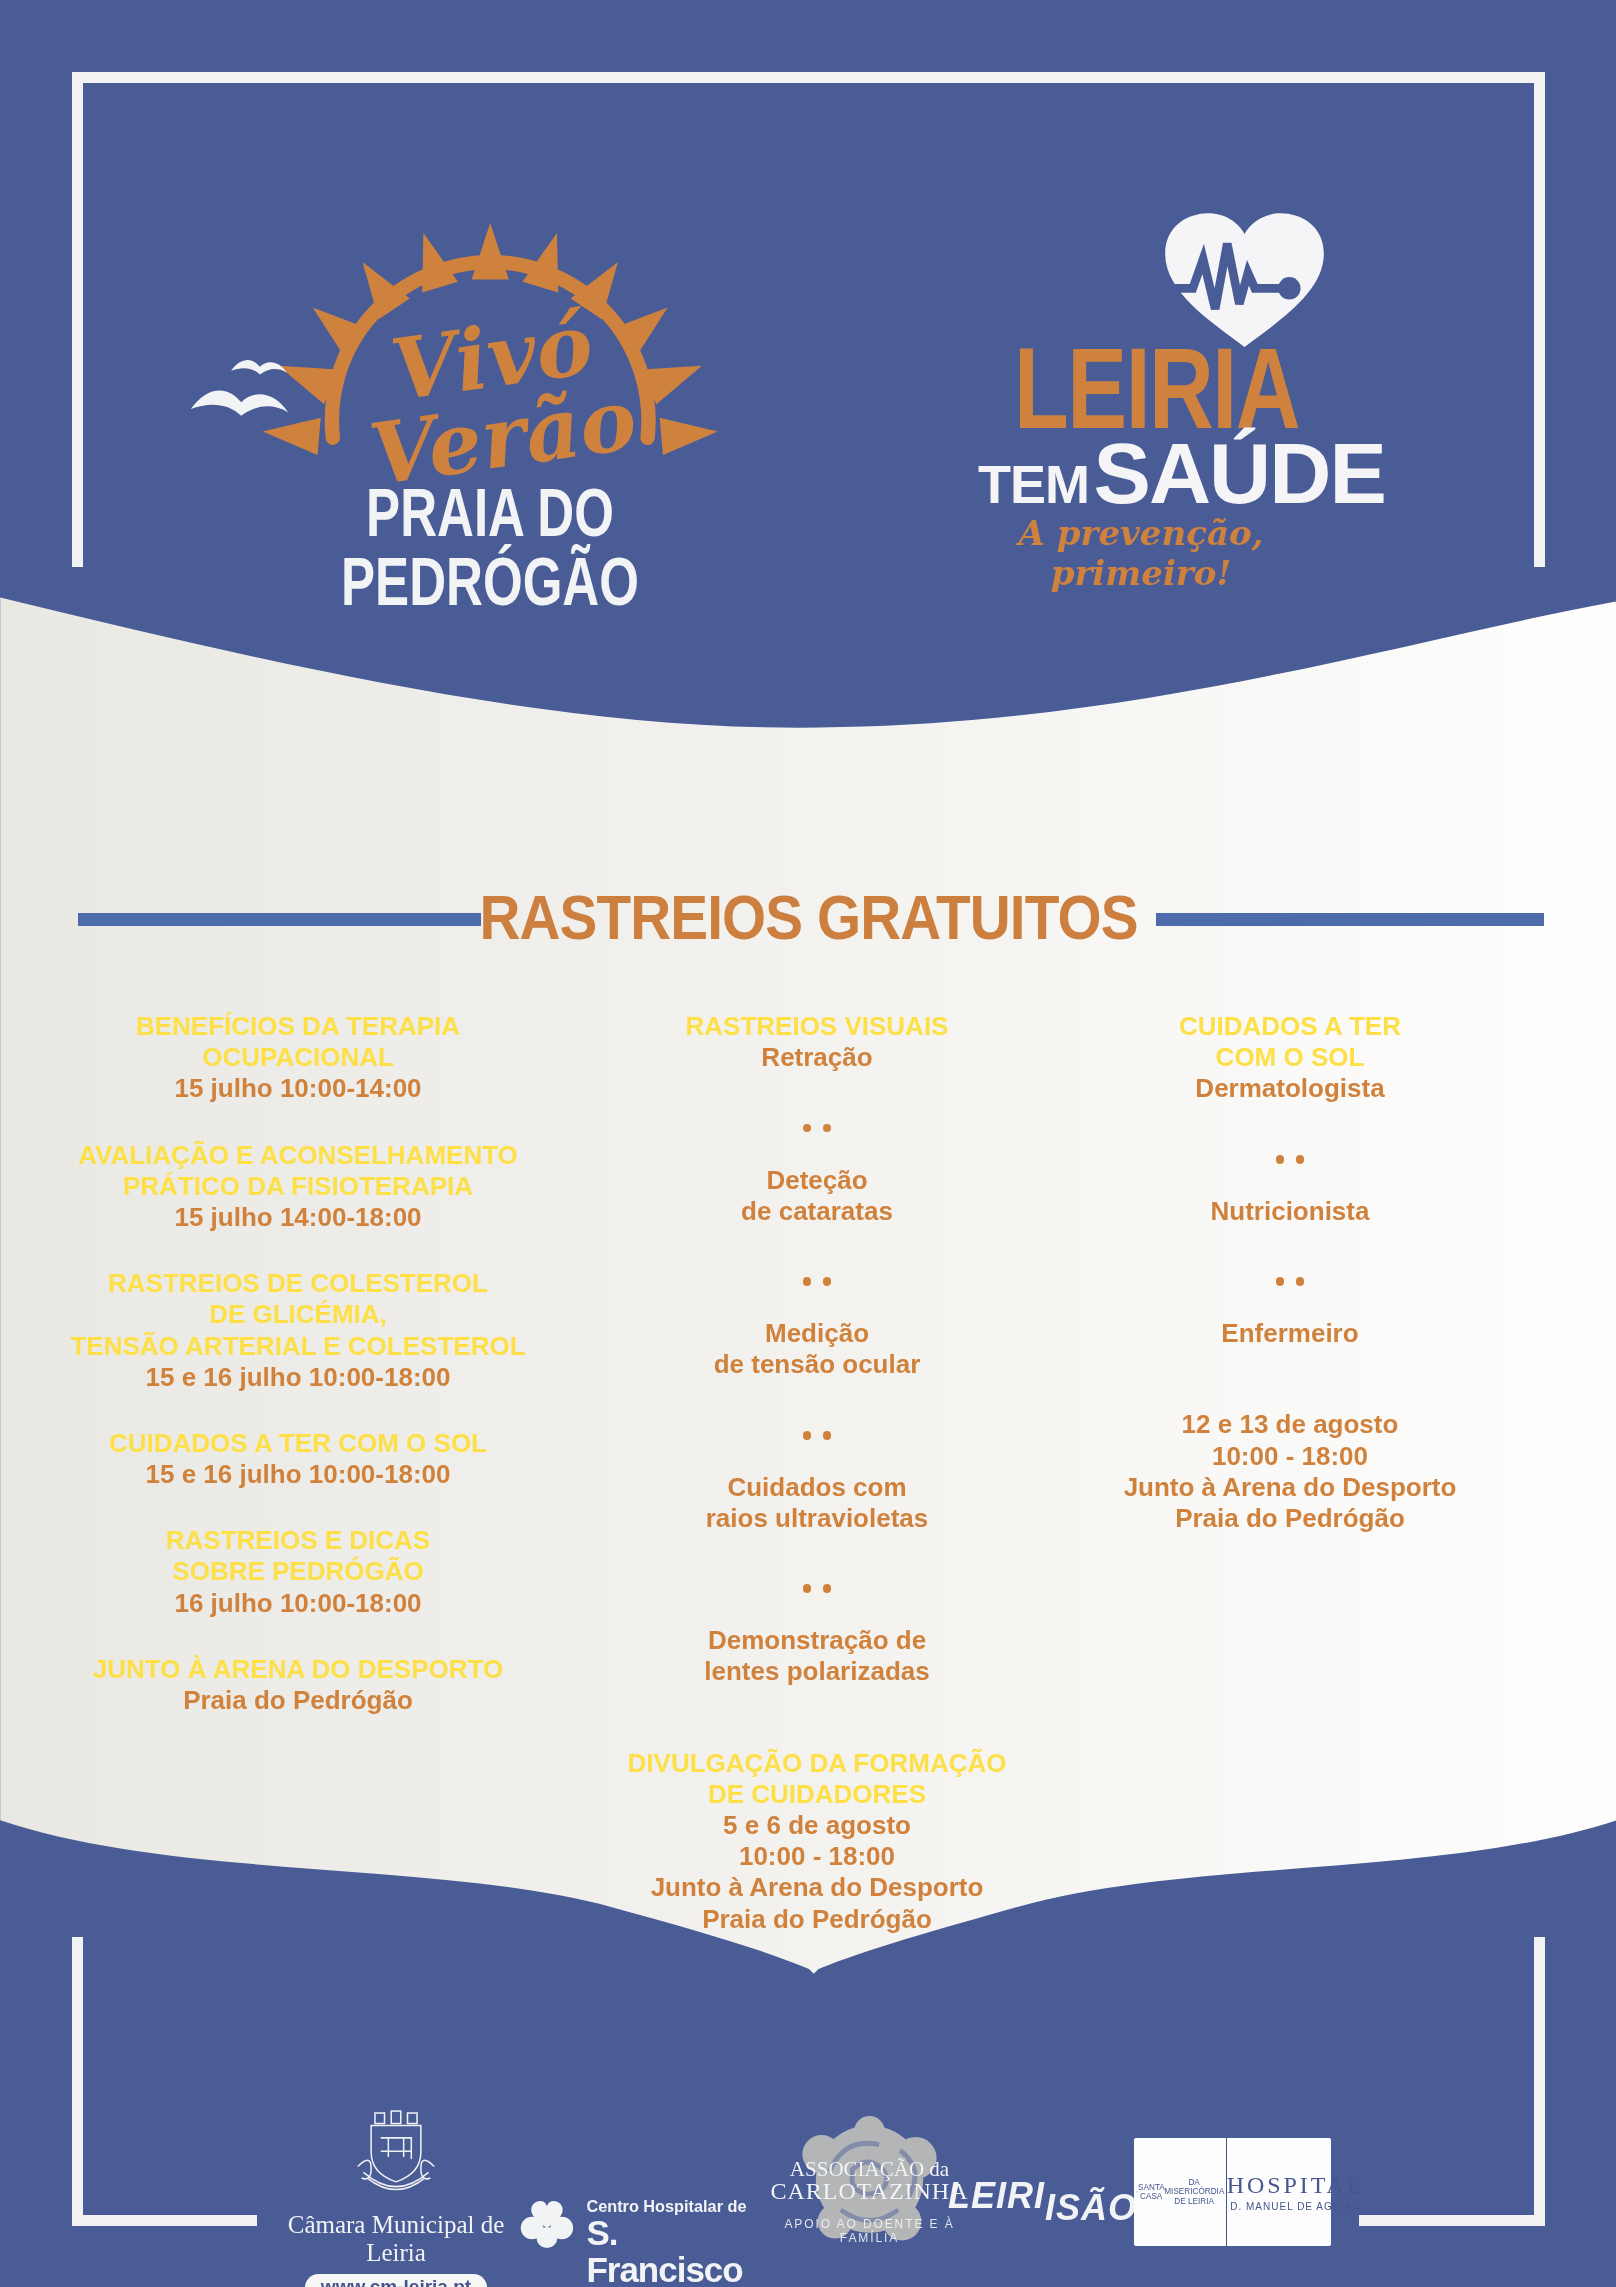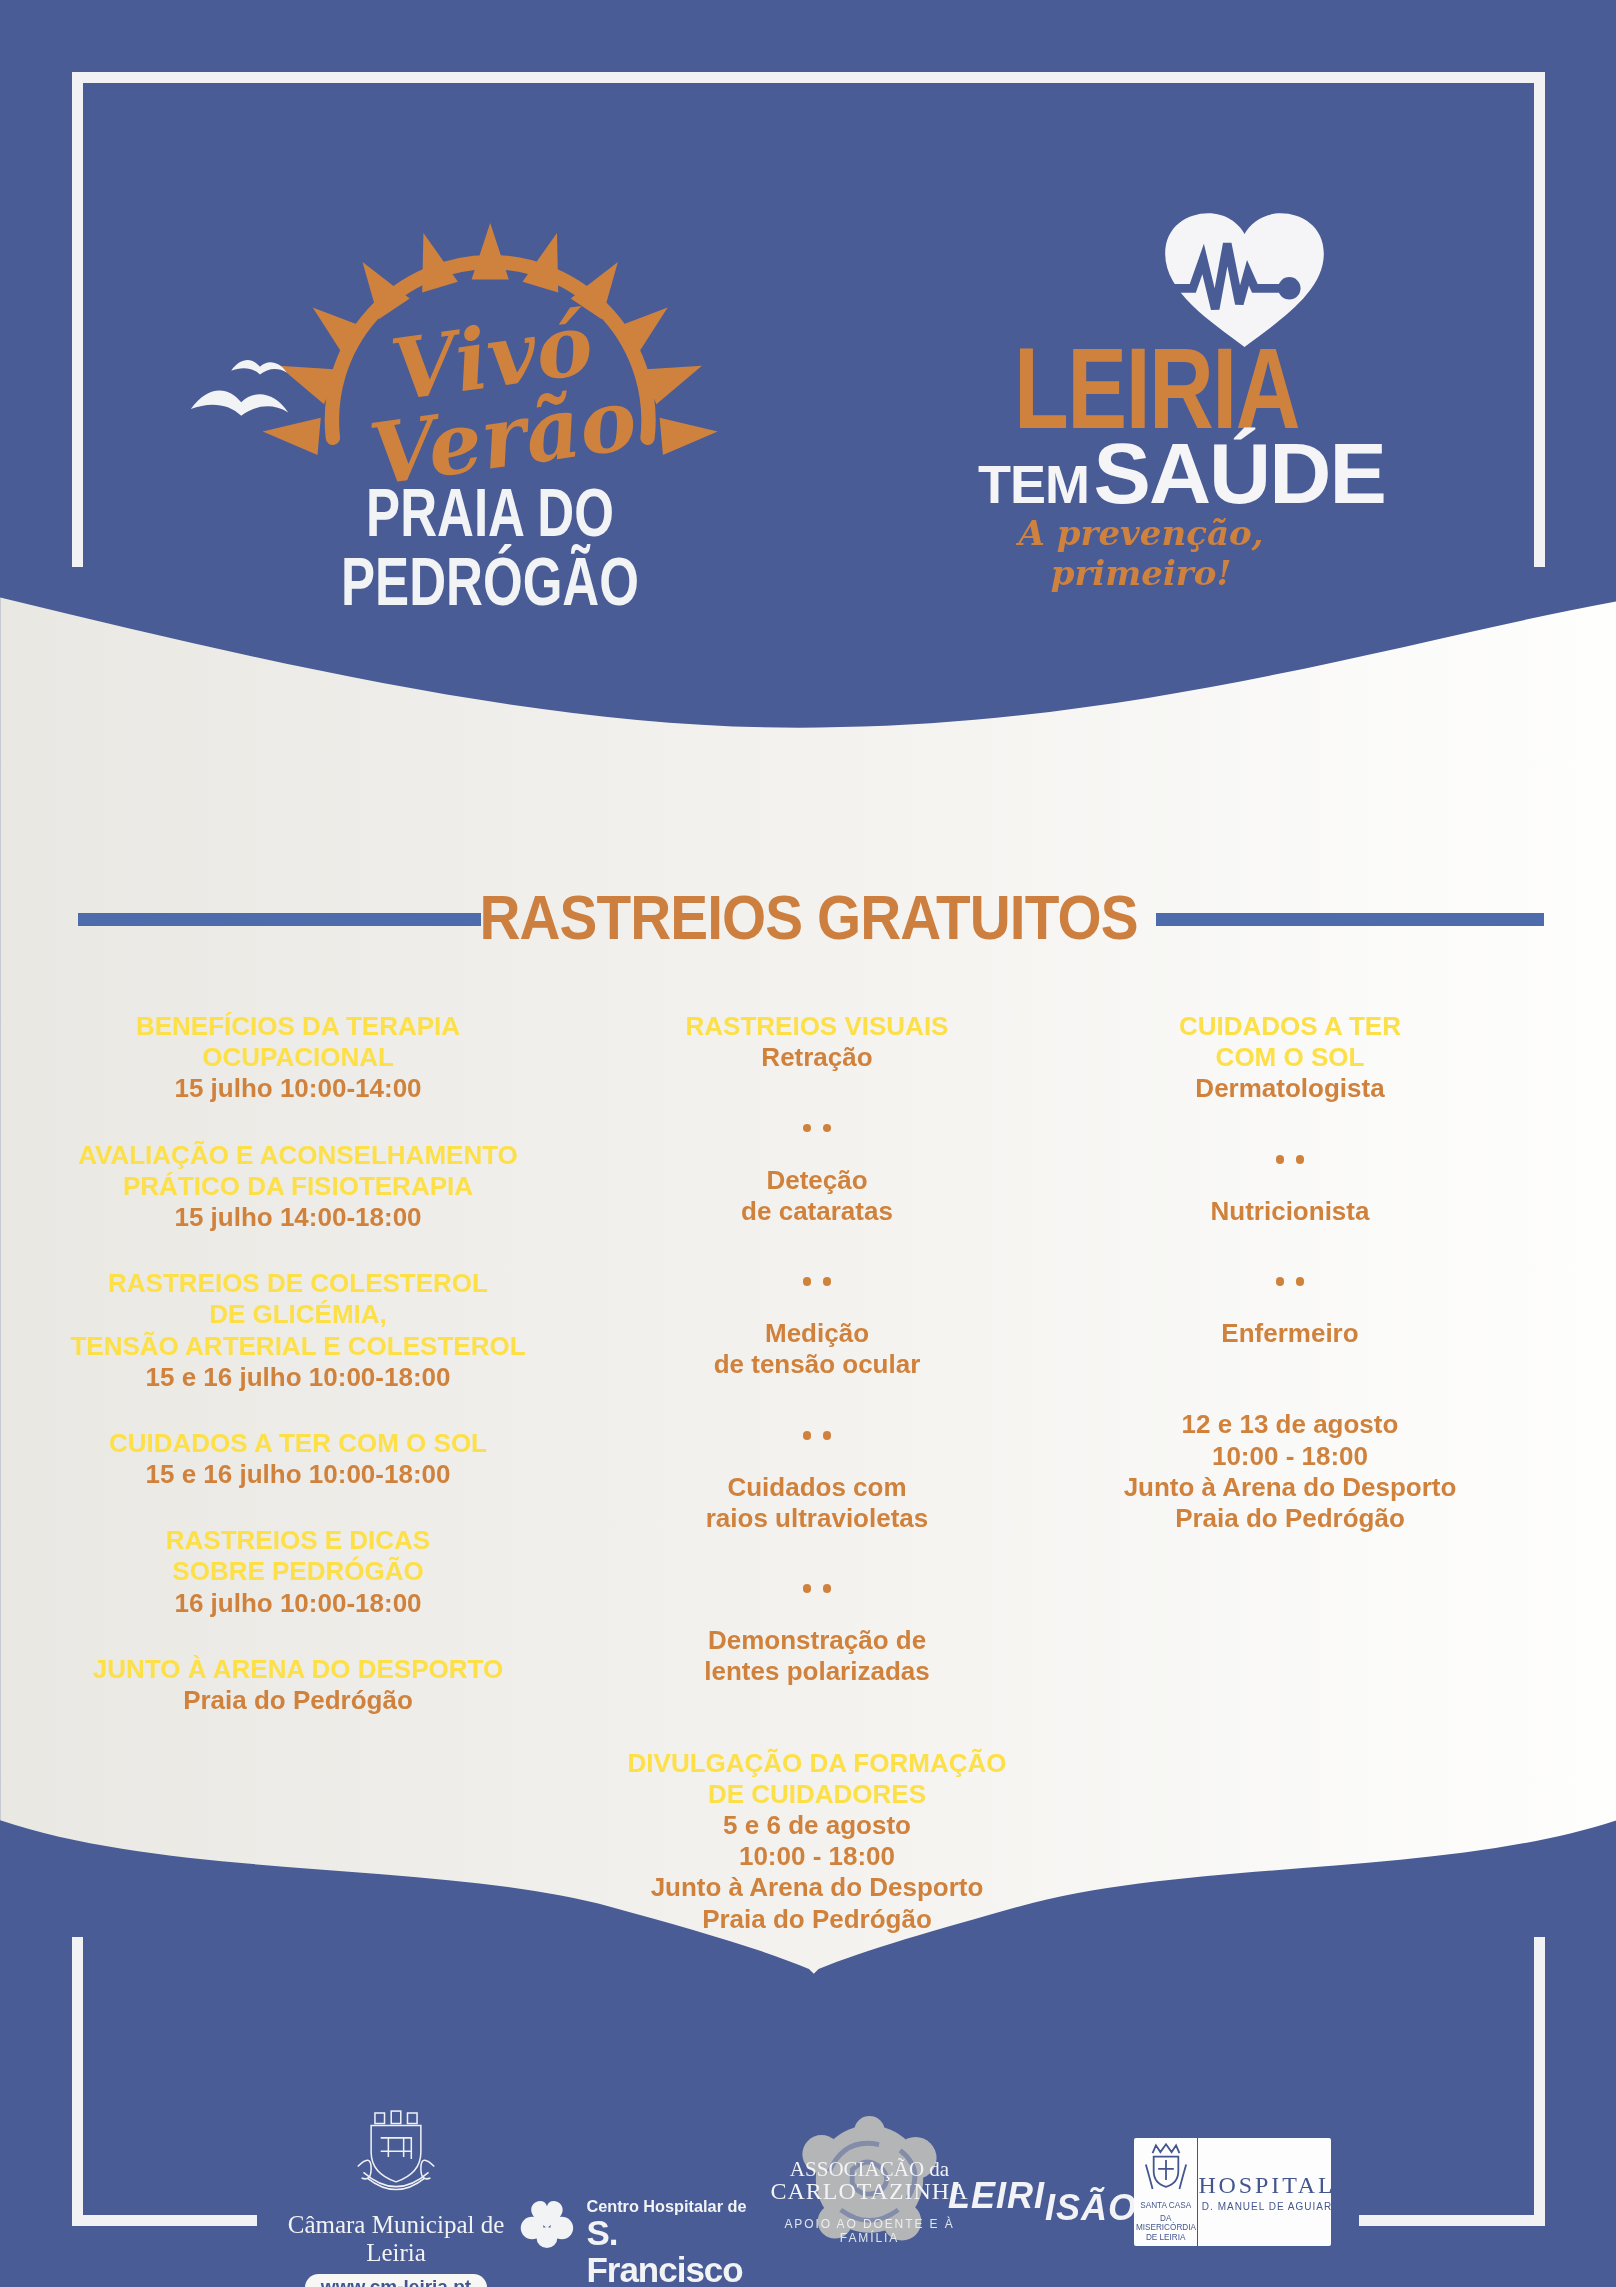--- a/index.html
+++ b/index.html
@@ -52,22 +52,22 @@
   #lg-carlota .t{position:absolute;left:0;width:100%;font-family:"Liberation Serif",serif;}
   #lg-carlota .a1{top:48px;font-size:21px;}
   #lg-carlota .a2{top:69px;font-size:24px;letter-spacing:1px;}
   #lg-carlota .a3{top:108px;font-family:"Liberation Sans",sans-serif;font-size:12px;letter-spacing:1.9px;opacity:.9;}
   #lg-leirivisao{left:949px;width:187px;top:2162px;display:flex;align-items:flex-start;justify-content:center;}
   #lg-leirivisao .p1,#lg-leirivisao .p2{font-weight:bold;font-style:italic;font-size:36px;letter-spacing:1px;}
   #lg-leirivisao .p1{margin-top:13.4px;}
   #lg-leirivisao .p2{margin-top:25px;}
   #lg-hospital{left:1134px;width:197px;top:2138px;height:108px;background:#fdfdfd;border-radius:1.9px;
       display:flex;align-items:stretch;}
-  #lg-hospital .crest-cell{width:88px;border-right:1px solid #44568f;display:flex;flex-direction:column;
-      align-items:center;justify-content:space-between;padding:3.8px 1.9px;}
+  #lg-hospital .crest-cell{width:88px;border-right:1px solid #44568f;display:flex;flex-direction:row;
+      align-items:center;justify-content:flex-start;padding:3.8px 1.9px;}
   #lg-hospital .cap{color:#44568f;font-size:8.2px;line-height:1.15;}
   #lg-hospital .name-cell{flex:1;display:flex;flex-direction:column;align-items:center;justify-content:center;color:#44568f;}
   #lg-hospital .h1{font-family:"Liberation Serif",serif;font-size:24px;letter-spacing:2.9px;}
   #lg-hospital .h2{font-size:10px;letter-spacing:1px;margin-top:2.9px;}
 </style>
 </head>
 <body>
 
 <div class="poster">
 

